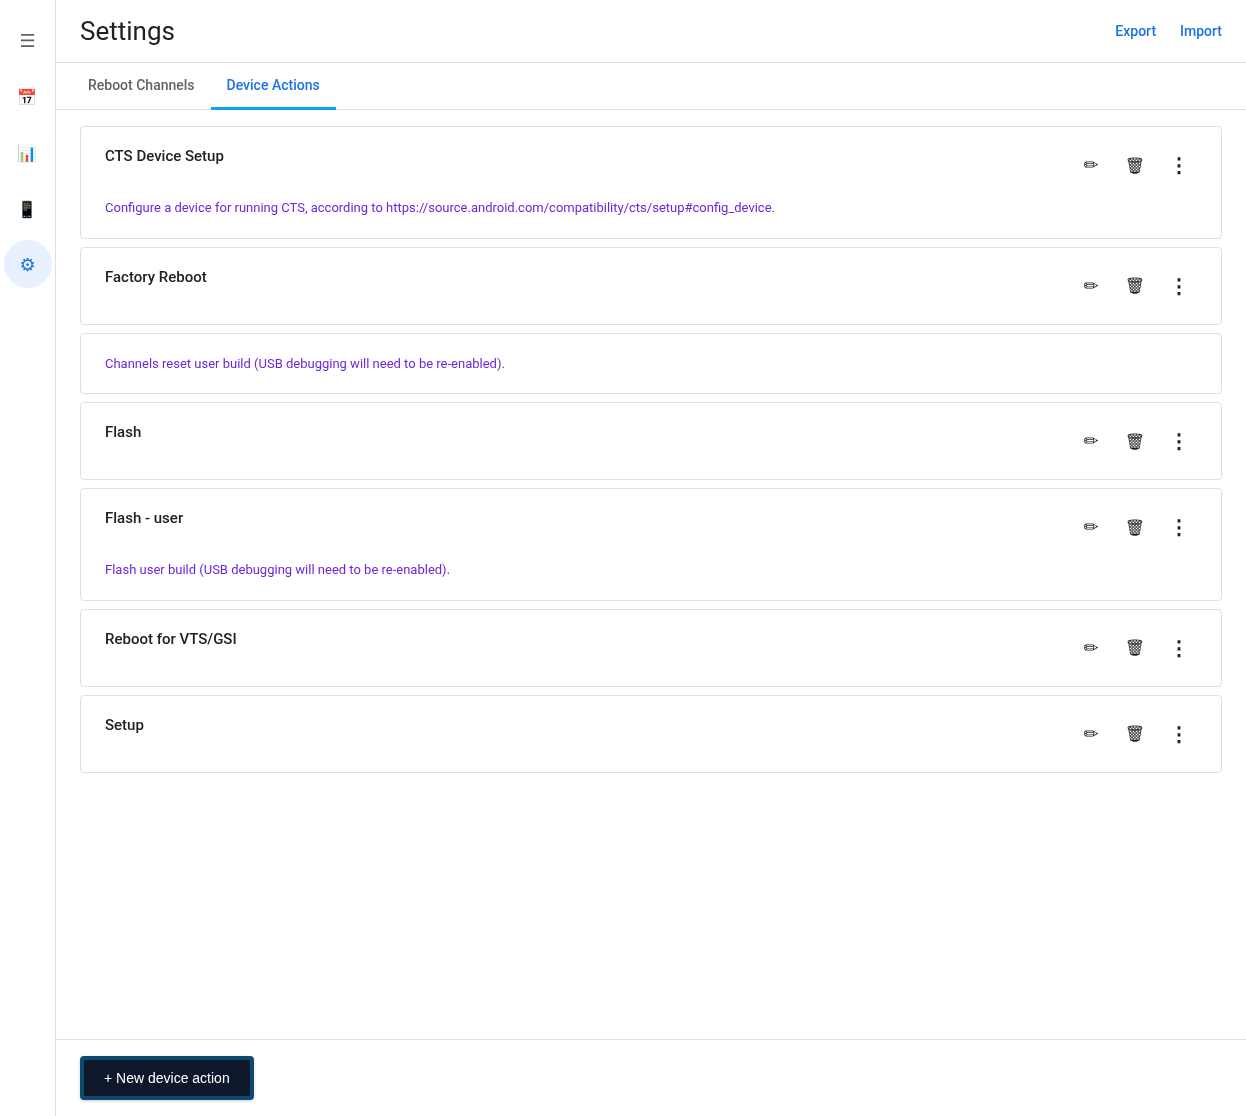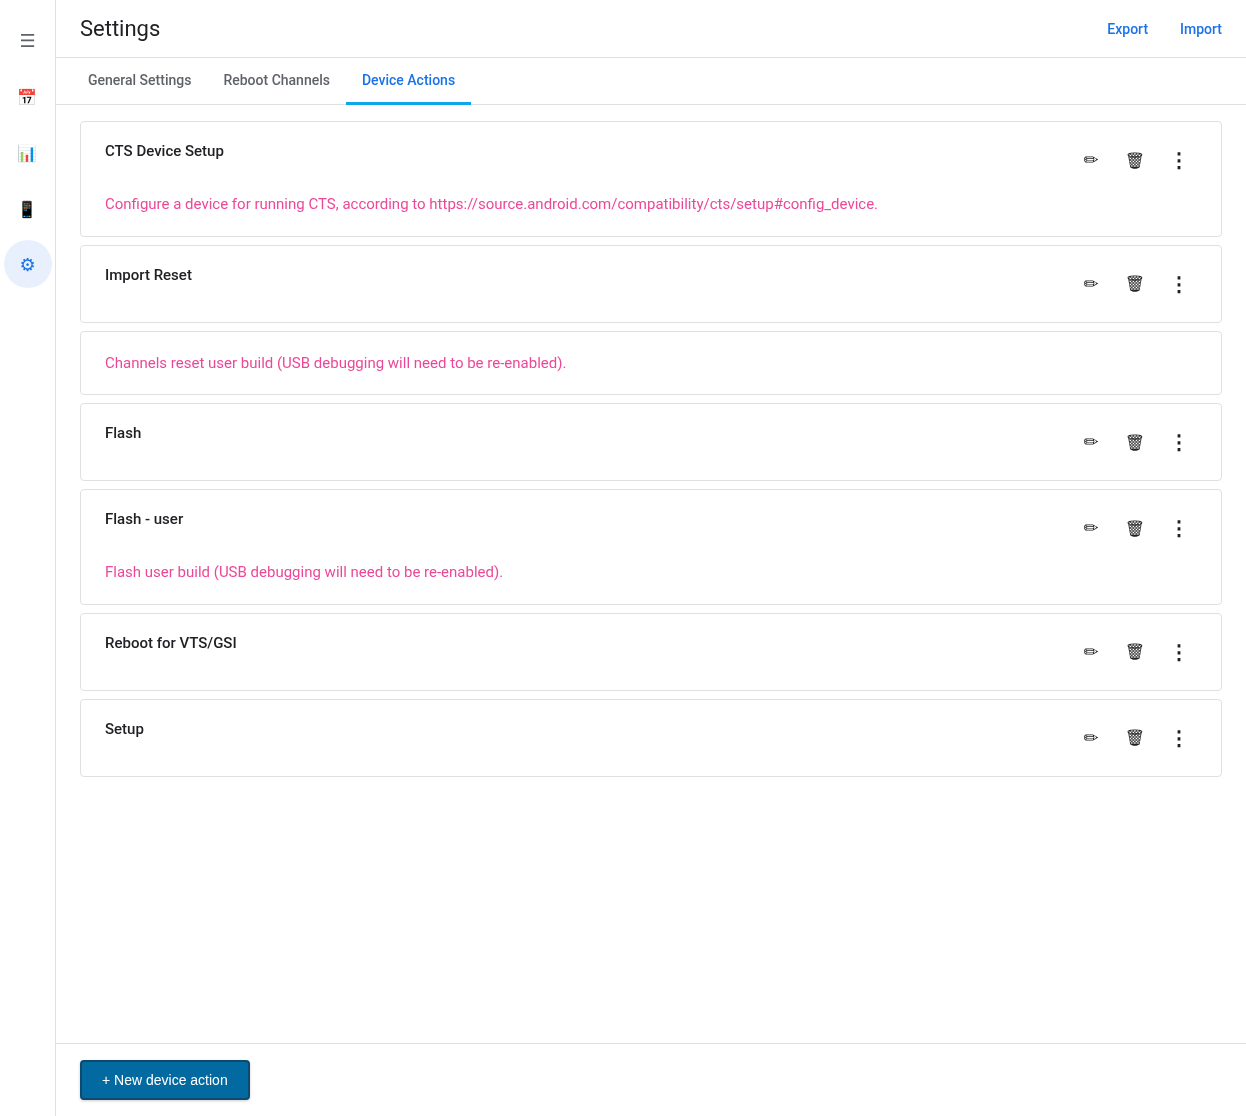--- a/index.html
+++ b/index.html
@@ -55,27 +55,27 @@
 
     
     .header {
       display: flex;
       align-items: center;
       justify-content: space-between;
       padding: 16px 24px;
       border-bottom: 1px solid #e0e0e0;
     }
     .header-title {
-      font-size: 22px;
+      font-size: 26px;
       font-weight: 400;
       color: #202124;
     }
     .header-actions {
       display: flex;
-      gap: 32px;
+      gap: 24px;
     }
     .header-link {
       color: #1a73e8;
       font-size: 14px;
       cursor: pointer;
       text-decoration: none;
       font-weight: 500;
     }
 
     
@@ -121,22 +121,22 @@
       display: flex;
       align-items: flex-start;
       justify-content: space-between;
     }
     .action-title {
       font-size: 15px;
       font-weight: 500;
       color: #202124;
     }
     .action-desc {
-      font-size: 15px;
-      color: #ec4899;
+      font-size: 13px;
+      color: #6d28d9;
       max-width: 820px;
       line-height: 1.5;
     }
     .action-buttons {
       display: flex;
       align-items: center;
       gap: 8px;
       flex-shrink: 0;
     }
     .icon-btn {
@@ -153,23 +153,23 @@
       border: none;
       outline: none;
     }
 
     
     .footer {
       padding: 16px 24px;
       border-top: 1px solid #e0e0e0;
     }
     .new-action-btn {
-      background: #0369a1;
+      background: #0f172a;
       color: #fff;
-      border: 2px solid #0c4a6e;
+      border: 4px solid #0c4a6e;
       border-radius: 4px;
       padding: 10px 20px;
       font-size: 14px;
       font-weight: 500;
       cursor: pointer;
       outline: none;
       box-shadow: 0 1px 3px rgba(0,0,0,0.2);
     }
 
     
@@ -211,21 +211,20 @@
 
   <div class="header">
     <h1 class="header-title">Settings</h1>
     <div class="header-actions">
       <a class="header-link">Export</a>
       <a class="header-link">Import</a>
     </div>
   </div>
 
   <div class="tabs">
-    <div class="tab">General Settings</div>
     <div class="tab">Reboot Channels</div>
     <div class="tab active">Device Actions</div>
   </div>
 
   <div class="content">
 
     <div class="action-card">
       <div class="action-card-row">
         <div class="action-title">CTS Device Setup</div>
         <div class="action-buttons">
@@ -238,21 +237,21 @@
           <button class="icon-btn">
               <span class="more-icon"></span>
             </button>
         </div>
       </div>
       <div class="action-desc">Configure a device for running CTS, according to https://source.android.com/compatibility/cts/setup#config_device.</div>
     </div>
 
     <div class="action-card">
       <div class="action-card-row">
-        <div class="action-title">Import Reset</div>
+        <div class="action-title">Factory Reboot</div>
         <div class="action-buttons">
           <button class="icon-btn">
               <span class="pencil-icon"></span>
             </button>
           <button class="icon-btn">
               <span class="trash-icon"></span>
             </button>
           <button class="icon-btn">
               <span class="more-icon"></span>
             </button>

